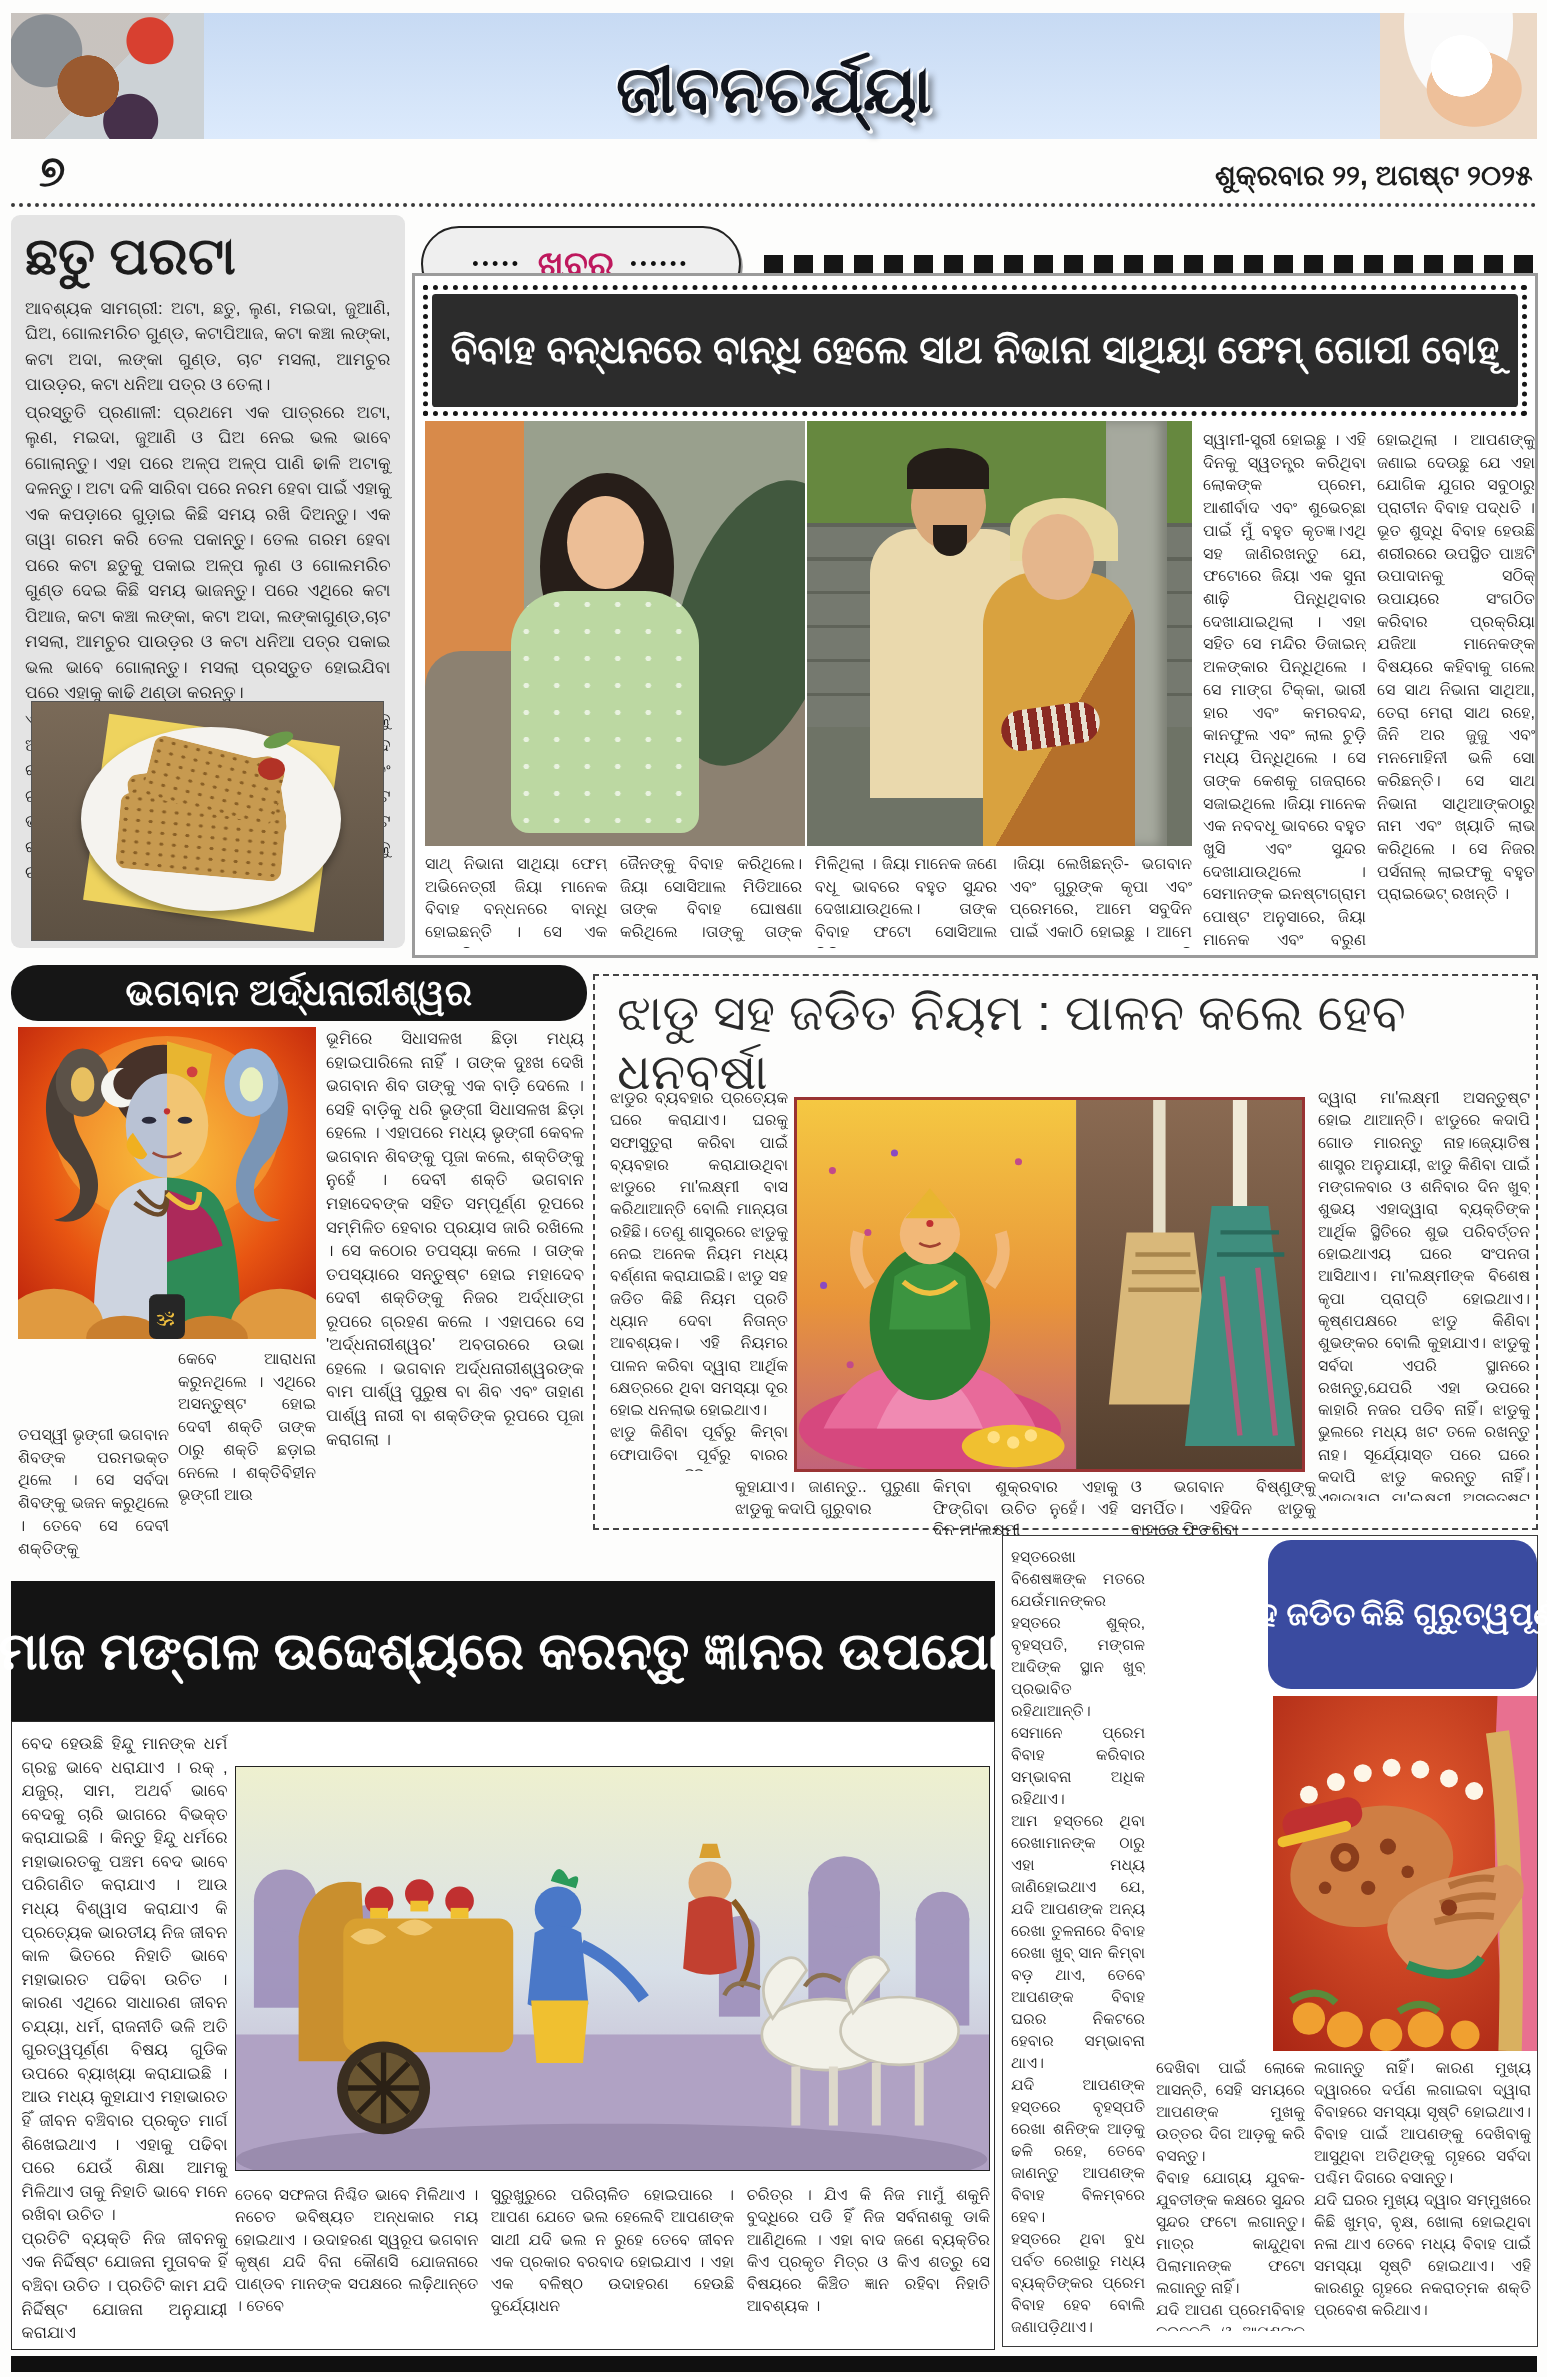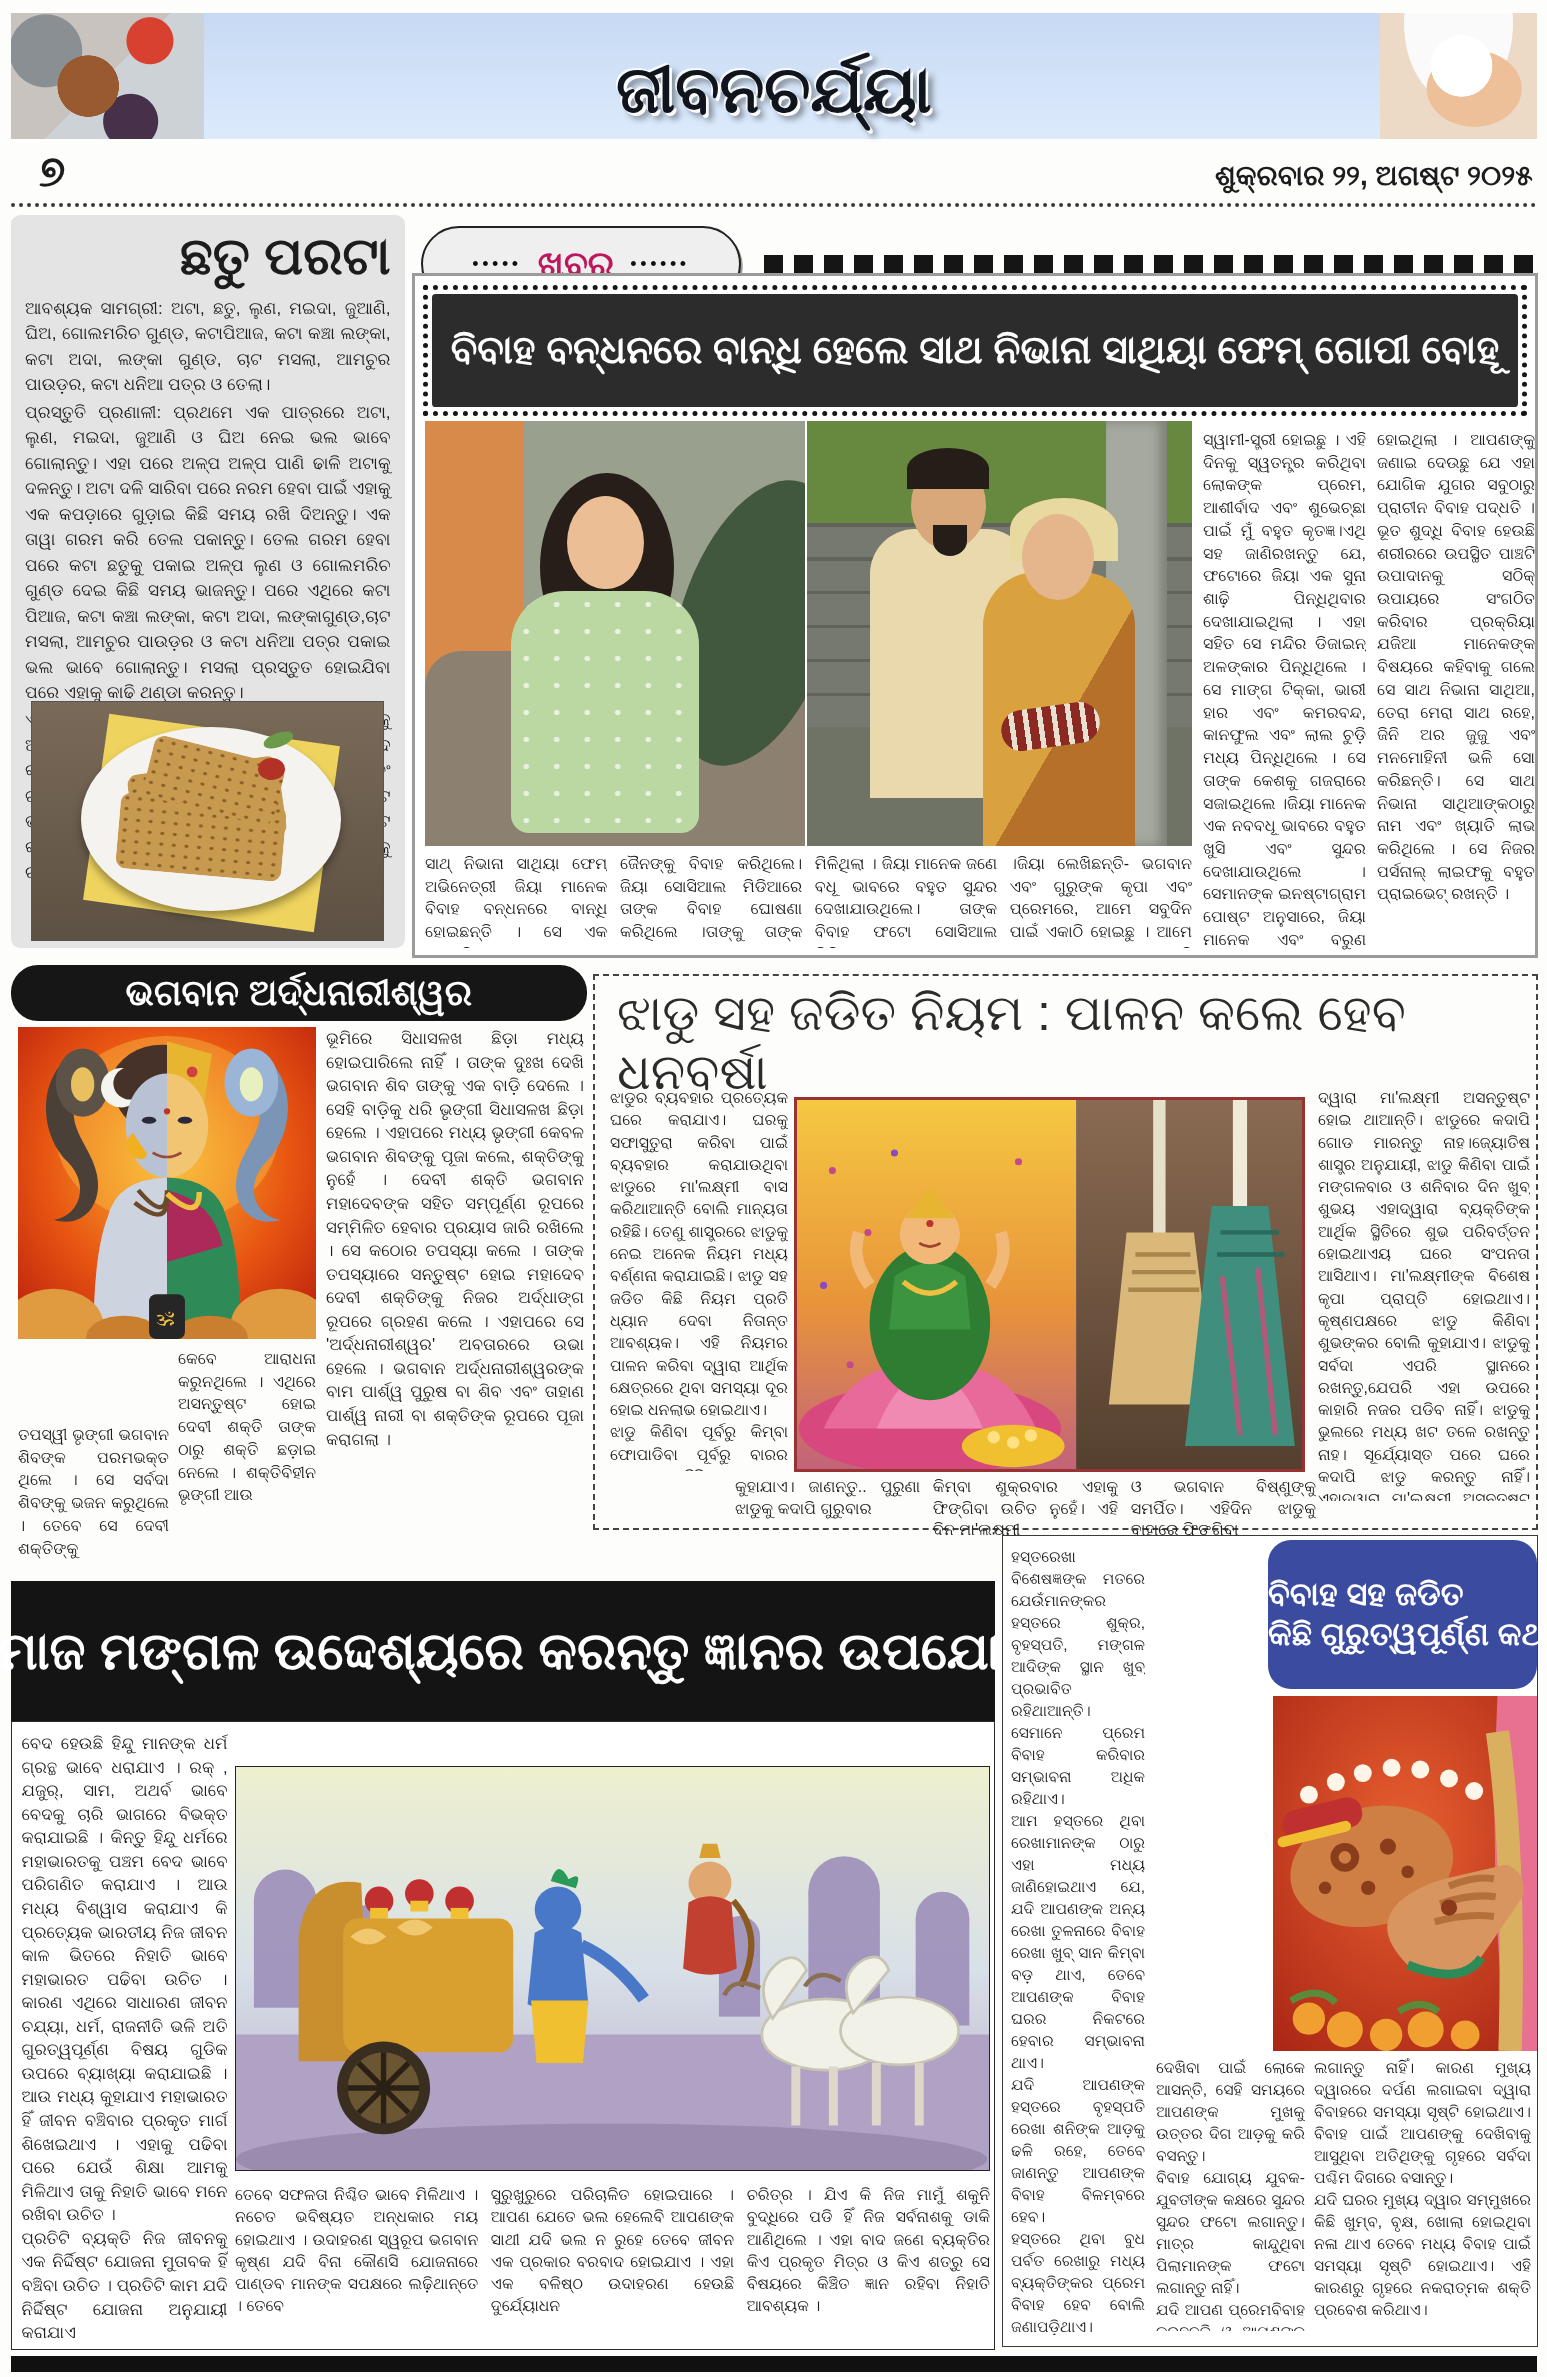--- a/index.html
+++ b/index.html
@@ -24,21 +24,21 @@
       radial-gradient(ellipse at 50% 8%,#fafafa 0 54px,rgba(250,250,250,0) 55px);}
   #mast-title{left:0;top:0;width:1526px;height:156px;display:flex;align-items:center;justify-content:center;
     font-size:65px;font-weight:bold;color:#10141c;
     text-shadow:2.7px 2.7px 0 rgba(255,255,255,.95),-1.8px -1.8px 0 rgba(255,255,255,.8),6.3px 6.3px 6.3px rgba(0,0,0,.45);}
   #page-number{left:39px;top:147px;font-size:43px;font-weight:bold;}
   #page-date{right:14.3px;top:160px;font-size:28px;font-weight:bold;}
   #dotted-sep{left:10.8px;top:203px;width:1526px;height:0;border-top:4.5px dotted #3a3a3a;}
 
   
   #recipe{left:10.8px;top:215px;width:394px;height:733px;background:#e4e4e4;border-radius:9px;box-sizing:border-box;padding:9px 14.3px;}
-  #recipe-title{text-align:right;font-size:52px;font-weight:bold;margin:1.8px 0 9px 0;}
+  #recipe-title{text-align:left;font-size:52px;font-weight:bold;margin:1.8px 0 9px 0;}
   .recipe-para{font-size:17px;line-height:1.5;text-align:justify;margin:0 0 1.8px 0;}
   #recipe-photo{left:30.5px;top:916px;width:353px;height:240px;border:1.8px solid #555;box-sizing:border-box;
     background:linear-gradient(180deg,#7a6a58,#5d5143);}
   #recipe-photo{top:701px;height:240px;}
   .napkin{position:absolute;left:63px;top:27px;width:233px;height:188px;background:#eed35e;transform:rotate(8deg);}
   .plate{position:absolute;left:49px;top:25px;width:260px;height:184px;border-radius:50%;background:#f5f3ef;box-shadow:0 5.4px 9px rgba(0,0,0,.35);}
   .paratha{position:absolute;background:#c79a50;background-image:radial-gradient(#8a6026 1.8px,transparent 2.3px);background-size:12.6px 10.8px;border-radius:10.8px;}
   .chutney{position:absolute;left:226px;top:56px;width:27px;height:21.5px;border-radius:50%;background:#b23226;}
   .garnish{position:absolute;left:231px;top:30.5px;width:30.5px;height:14.3px;border-radius:50%;background:#6a9a4a;transform:rotate(-20deg);}
 
@@ -108,21 +108,21 @@
   #chariot-img{left:235px;top:1766px;width:755px;height:405px;border:1.8px solid #222;box-sizing:border-box;}
   #samaj-cols{left:235px;top:2184px;width:755px;height:154px;display:flex;gap:12.6px;}
   #samaj-cols .col{flex:1;font-size:15.7px;}
 
   #bottom-bar{left:10.8px;top:2356px;width:1526px;height:16px;background:#101010;}
 
   
   #bibaha-box{left:1002px;top:1535px;width:536px;height:812px;border:1.8px solid #3a3a3a;box-sizing:border-box;background:#fff;}
   #bibaha-col1{left:1011px;top:1546px;width:134px;height:789px;font-size:15.5px;}
   #bibaha-title{left:1268px;top:1540px;width:269px;height:149px;border-radius:23px;background:#3a4ba0;
-    display:flex;flex-direction:column;justify-content:center;gap:5.4px;}
+    display:flex;align-items:center;justify-content:center;gap:5.4px;}
   #bibaha-title div{color:#fff;font-weight:bold;font-size:32px;line-height:1.1;white-space:nowrap;}
   #hands-img{left:1273px;top:1696px;width:264px;height:355px;}
   #bibaha-col2{left:1156px;top:2057px;width:149px;height:274px;font-size:15.5px;}
   #bibaha-col3{left:1314px;top:2057px;width:217px;height:274px;font-size:15.5px;}
   svg{display:block;width:100%;height:100%;}
 </style>
 </head>
 <body>
 
 <div id="paper">

